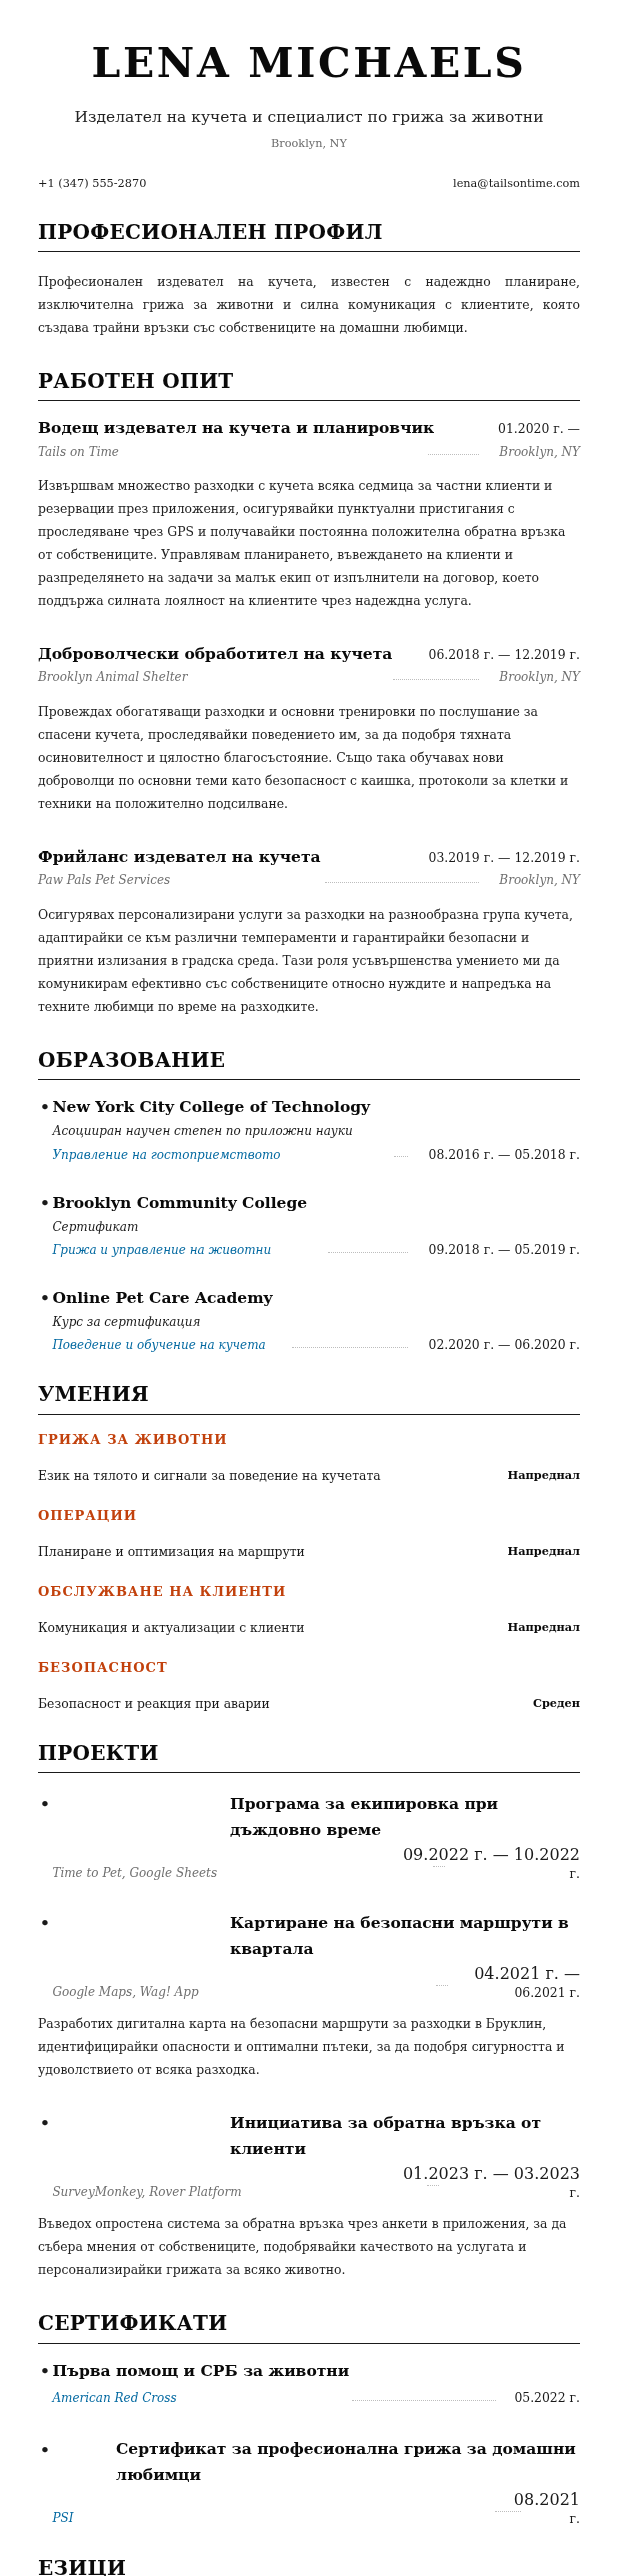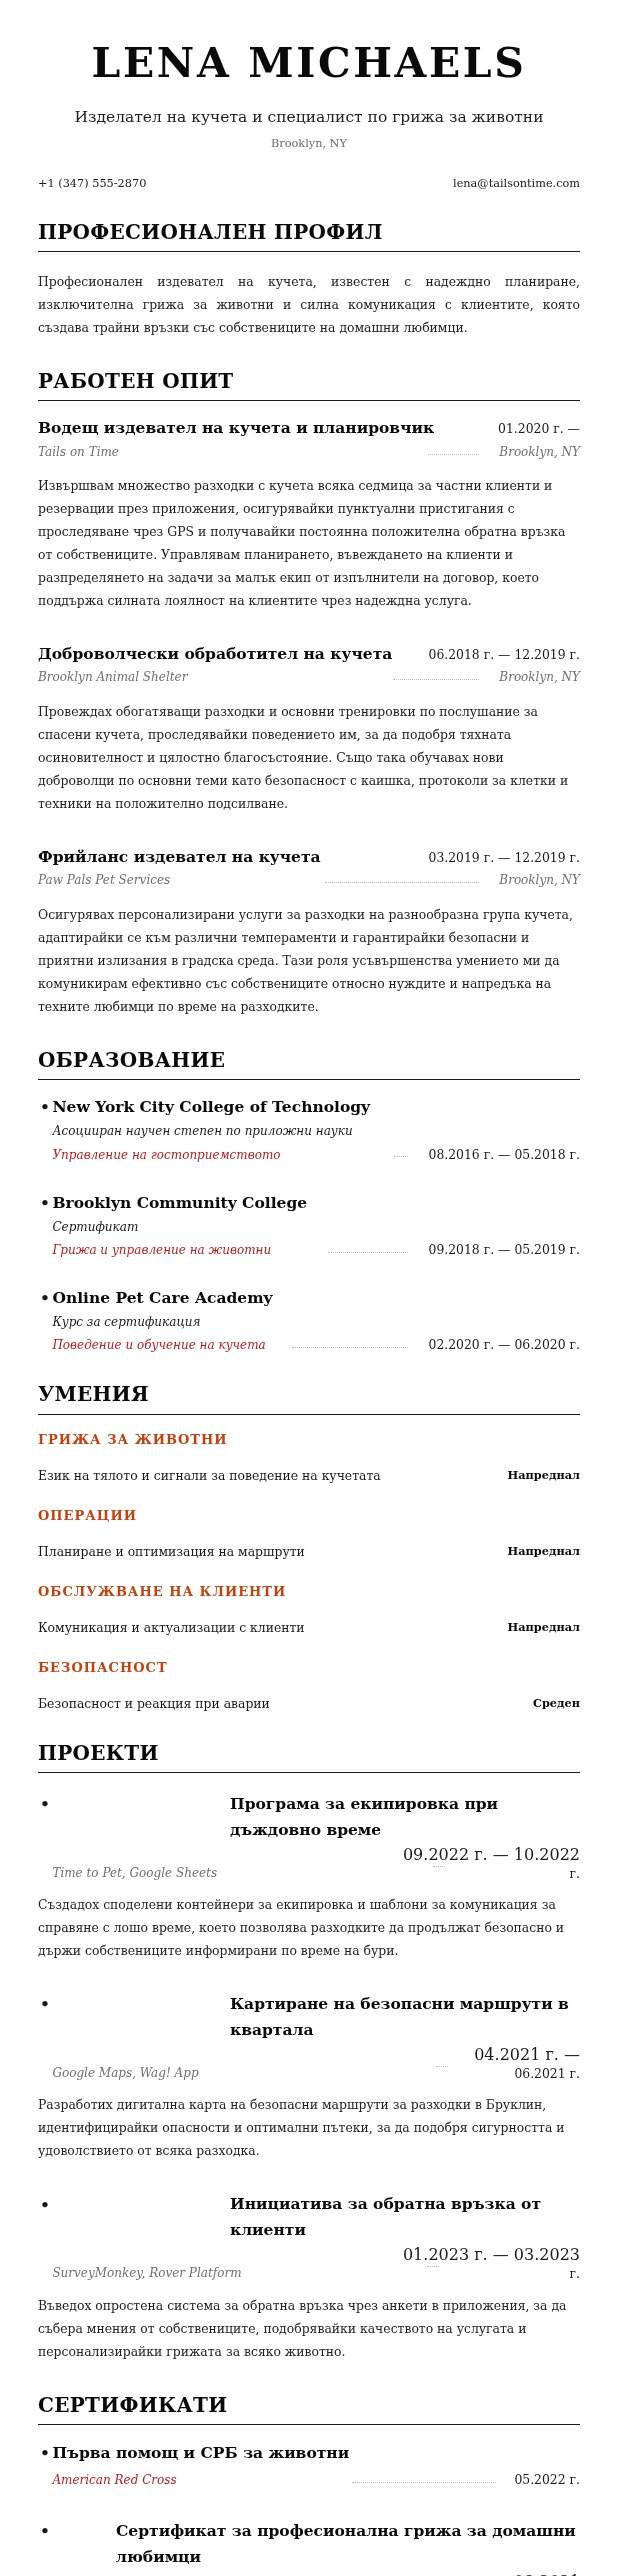--- a/index.html
+++ b/index.html
@@ -38,21 +38,21 @@
   .company { font-size: 12px; font-style: italic; color: #6f6f6f; }
   .leader { flex: 1; border-bottom: 0.5px dotted #bdbdbd; margin: 0 20.6px 4.1px 20.6px; }
   .loc { font-size: 12px; font-style: italic; color: #6f6f6f; }
   .desc { font-size: 12.4px; line-height: 23px; margin-top: 15.5px; color: #222; }
   .edu { position: relative; padding-left: 14.4px; margin-bottom: 31px; }
   .edu:last-child { margin-bottom: 0; }
   .bullet { position: absolute; left: 2.1px; top: 0; font-size: 15.5px; font-weight: bold; }
   .edu-name { font-size: 15.5px; font-weight: bold; color: #0a0a0a; }
   .degree { font-size: 12px; font-style: italic; margin-top: 8.2px; color: #1a1a1a; }
   .edu-sub { display: flex; align-items: flex-end; margin-top: 8.2px; }
-  .field { font-size: 12px; font-style: italic; color: #b91c1c; }
+  .field { font-size: 12px; font-style: italic; color: #0369a1; }
   .skill-cat {
     font-size: 13px; font-weight: bold; letter-spacing: 1px;
     color: #c2410c; margin-top: 25px;
   }
   .skill-cat.first { margin-top: 0; }
   .skill-row { display: flex; justify-content: space-between; margin-top: 21px; font-size: 12.4px; }
   .skill-level { font-weight: bold; font-size: 11.3px; color: #0a0a0a; }
   .proj { position: relative; padding-left: 14.4px; margin-bottom: 29px; }
   .proj:last-child { margin-bottom: 0; }
   .proj-head { display: flex; justify-content: space-between; align-items: flex-end; flex-direction: column; }
@@ -200,21 +200,20 @@
         <div class="proj-head">
           <div class="proj-title">Програма за екипировка при дъждовно време</div>
           <div class="proj-date">09.2022 г. — 10.2022</div>
         </div>
         <div class="proj-sub">
           <span class="company">Time to Pet, Google Sheets</span>
           <span class="leader" style="flex:0 0 12.4px;margin-left:216px;"></span>
           <span style="flex:1"></span>
           <span class="date">г.</span>
         </div>
-        <p class="proj-desc">Създадох споделени контейнери за екипировка и шаблони за комуникация за справяне с лошо време, което позволява разходките да продължат безопасно и държи собствениците информирани по време на бури.</p>
       </div>
       <div class="proj">
         <span class="bullet" style="top:3.1px;">•</span>
         <div class="proj-head">
           <div class="proj-title">Картиране на безопасни маршрути в квартала</div>
           <div class="proj-date">04.2021 г. —</div>
         </div>
         <div class="proj-sub">
           <span class="company">Google Maps, Wag! App</span>
           <span class="leader" style="flex:0 0 12.4px;margin-left:237px;"></span>

